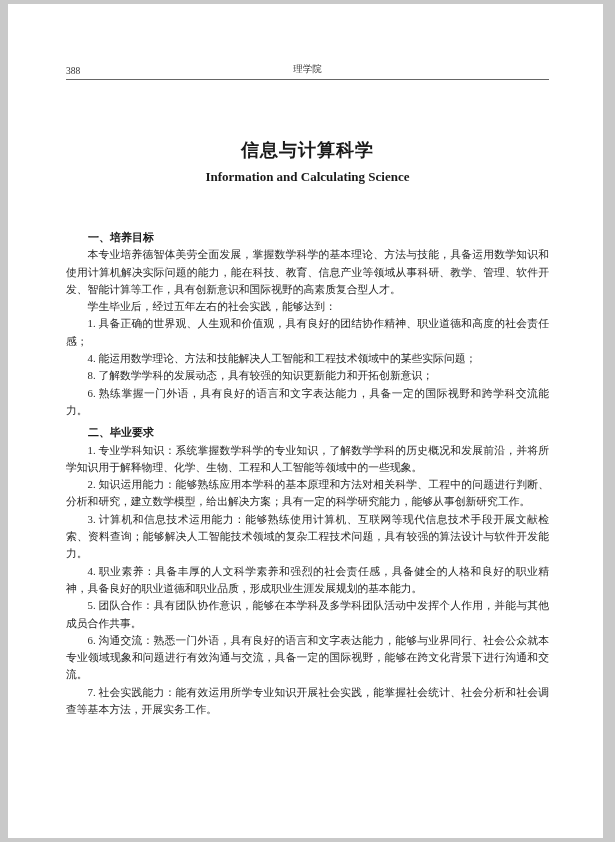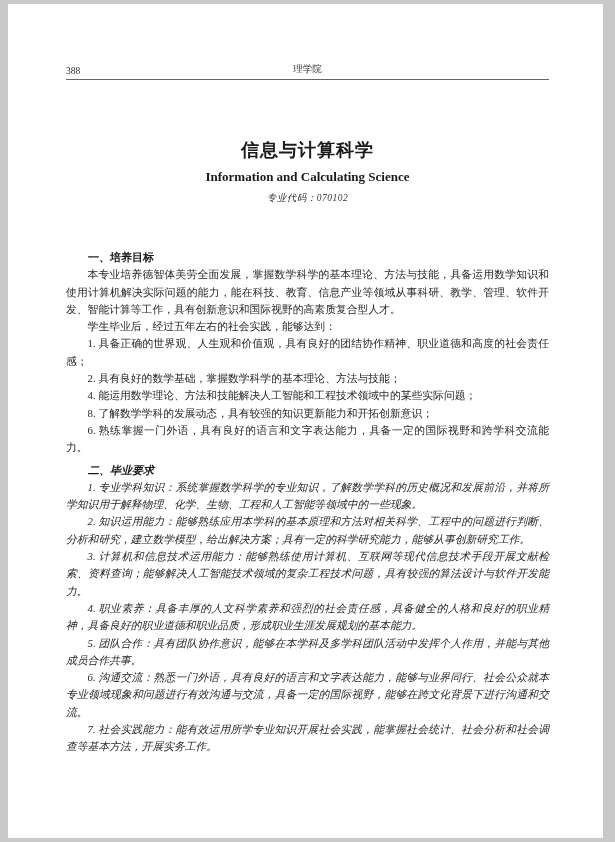--- a/index.html
+++ b/index.html
@@ -65,50 +65,48 @@
     color: #262626;
   }
   .section-heading {
     font-family: "Liberation Sans", "DejaVu Sans", sans-serif;
     font-weight: bold;
     font-size: 11px;
     color: #1a1a1a;
     text-indent: 2em;
   }
   .section-1 { margin-top: 44px; }
-  .section-2 { margin-top: 5px; font-style: italic; }
+  .section-2 { margin-top: 5px; }
   .body-text p {
     text-indent: 2em;
   }
 </style>
 </head>
 <body>
 
 <div class="page">
   <div class="content">
 
     <div class="running-header">
       <span class="page-number">388</span>
       <span class="header-title">理学院</span>
     </div>
 
     <div class="title-block">
       <div class="title-zh">信息与计算科学</div>
       <div class="title-en">Information and Calculating Science</div>
-      <div class="major-code">专业代码：070102</div>
     </div>
 
     <div class="body-text">
 
       <div class="section-1">
         <div class="section-heading">一、培养目标</div>
         <p>本专业培养德智体美劳全面发展，掌握数学科学的基本理论、方法与技能，具备运用数学知识和使用计算机解决实际问题的能力，能在科技、教育、信息产业等领域从事科研、教学、管理、软件开发、智能计算等工作，具有创新意识和国际视野的高素质复合型人才。</p>
         <p>学生毕业后，经过五年左右的社会实践，能够达到：</p>
         <p>1. 具备正确的世界观、人生观和价值观，具有良好的团结协作精神、职业道德和高度的社会责任感；</p>
-        <p>2. 具有良好的数学基础，掌握数学科学的基本理论、方法与技能；</p>
         <p>4. 能运用数学理论、方法和技能解决人工智能和工程技术领域中的某些实际问题；</p>
         <p>8. 了解数学学科的发展动态，具有较强的知识更新能力和开拓创新意识；</p>
         <p>6. 熟练掌握一门外语，具有良好的语言和文字表达能力，具备一定的国际视野和跨学科交流能力。</p>
       </div>
 
       <div class="section-2">
         <div class="section-heading">二、毕业要求</div>
         <p>1. 专业学科知识：系统掌握数学科学的专业知识，了解数学学科的历史概况和发展前沿，并将所学知识用于解释物理、化学、生物、工程和人工智能等领域中的一些现象。</p>
         <p>2. 知识运用能力：能够熟练应用本学科的基本原理和方法对相关科学、工程中的问题进行判断、分析和研究，建立数学模型，给出解决方案；具有一定的科学研究能力，能够从事创新研究工作。</p>
         <p>3. 计算机和信息技术运用能力：能够熟练使用计算机、互联网等现代信息技术手段开展文献检索、资料查询；能够解决人工智能技术领域的复杂工程技术问题，具有较强的算法设计与软件开发能力。</p>

